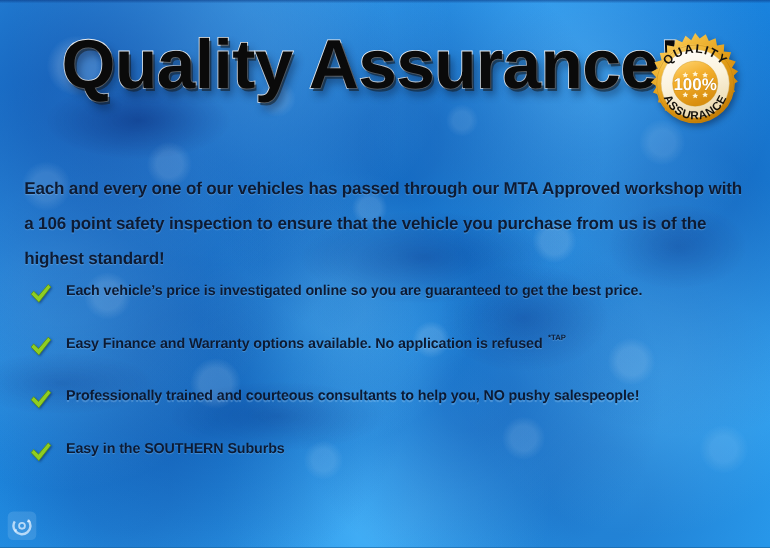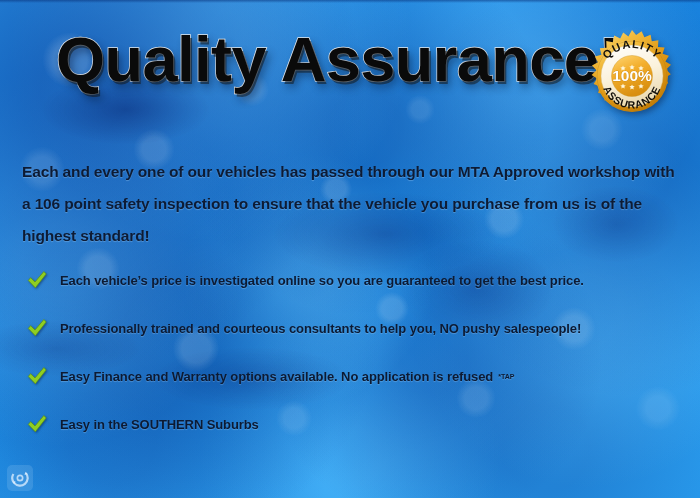--- a/index.html
+++ b/index.html
@@ -124,21 +124,20 @@
 
   
   .bullets {
     position: absolute;
     left: 26px;
     top: 256px;
     right: 10px;
   }
   .bullet-row {
     display: flex;
-    align-items: center;
     height: 48px;
   }
   .check-icon {
     flex: 0 0 auto;
     width: 22px;
     height: 22px;
     margin-right: 12px;
     filter: drop-shadow(1px 1px 1px rgba(5,30,70,0.5));
   }
   .bullet-text {
@@ -252,30 +251,30 @@
         <path d="M2.5 12.5 L5 9.5 L9.8 14.2 L19.5 2.8 L22 5.4 L10.2 20.5 Z" fill="#8fce22" stroke="#5f9410" stroke-width="0.8"></path>
       </svg>
       <span class="bullet-text">Each vehicle’s price is investigated online so you are guaranteed to get the best price.</span>
       <span class="bullet-text bullet-note"></span>
     </div>
 
     <div class="bullet-row">
       <svg class="check-icon" viewBox="0 0 24 24">
         <path d="M2.5 12.5 L5 9.5 L9.8 14.2 L19.5 2.8 L22 5.4 L10.2 20.5 Z" fill="#8fce22" stroke="#5f9410" stroke-width="0.8"></path>
       </svg>
+      <span class="bullet-text">Easy Finance and Warranty options available. No application is refused</span>
+      <span class="bullet-text bullet-note">*TAP</span>
+    </div>
+
+    <div class="bullet-row">
+      <svg class="check-icon" viewBox="0 0 24 24">
+        <path d="M2.5 12.5 L5 9.5 L9.8 14.2 L19.5 2.8 L22 5.4 L10.2 20.5 Z" fill="#8fce22" stroke="#5f9410" stroke-width="0.8"></path>
+      </svg>
       <span class="bullet-text">Professionally trained and courteous consultants to help you, NO pushy salespeople!</span>
       <span class="bullet-text bullet-note"></span>
-    </div>
-
-    <div class="bullet-row">
-      <svg class="check-icon" viewBox="0 0 24 24">
-        <path d="M2.5 12.5 L5 9.5 L9.8 14.2 L19.5 2.8 L22 5.4 L10.2 20.5 Z" fill="#8fce22" stroke="#5f9410" stroke-width="0.8"></path>
-      </svg>
-      <span class="bullet-text">Easy Finance and Warranty options available. No application is refused</span>
-      <span class="bullet-text bullet-note">*TAP</span>
     </div>
 
     <div class="bullet-row">
       <svg class="check-icon" viewBox="0 0 24 24">
         <path d="M2.5 12.5 L5 9.5 L9.8 14.2 L19.5 2.8 L22 5.4 L10.2 20.5 Z" fill="#8fce22" stroke="#5f9410" stroke-width="0.8"></path>
       </svg>
       <span class="bullet-text">Easy in the SOUTHERN Suburbs</span>
       <span class="bullet-text bullet-note"></span>
     </div>
 

